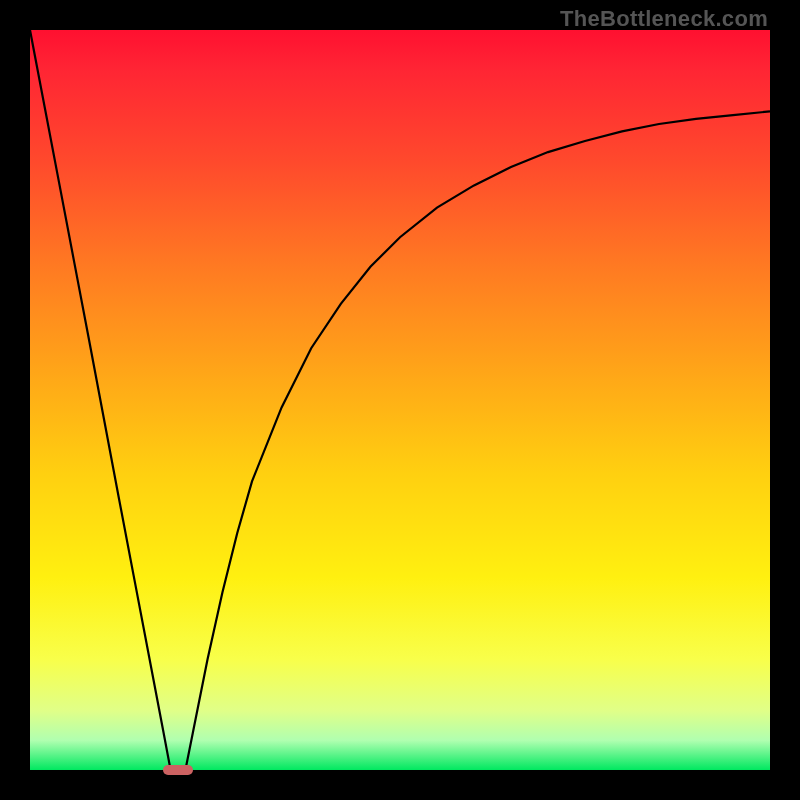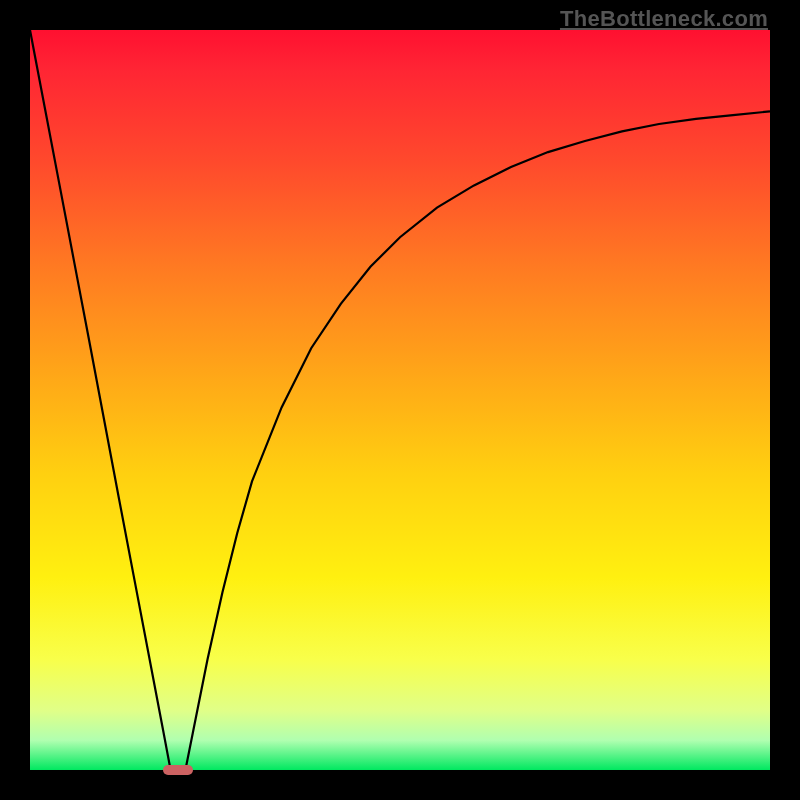--- a/index.html
+++ b/index.html
@@ -31,21 +31,20 @@
       #00e860 100%);
   }
   .watermark {
     position: absolute;
     top: 6px;
     right: 32px;
     color: #555;
     font-size: 22px;
     font-weight: bold;
     letter-spacing: 0.3px;
-    text-decoration: underline;
   }
   svg.curve {
     position: absolute;
     left: 0;
     top: 0;
     width: 740px;
     height: 740px;
   }
   .marker {
     position: absolute;

